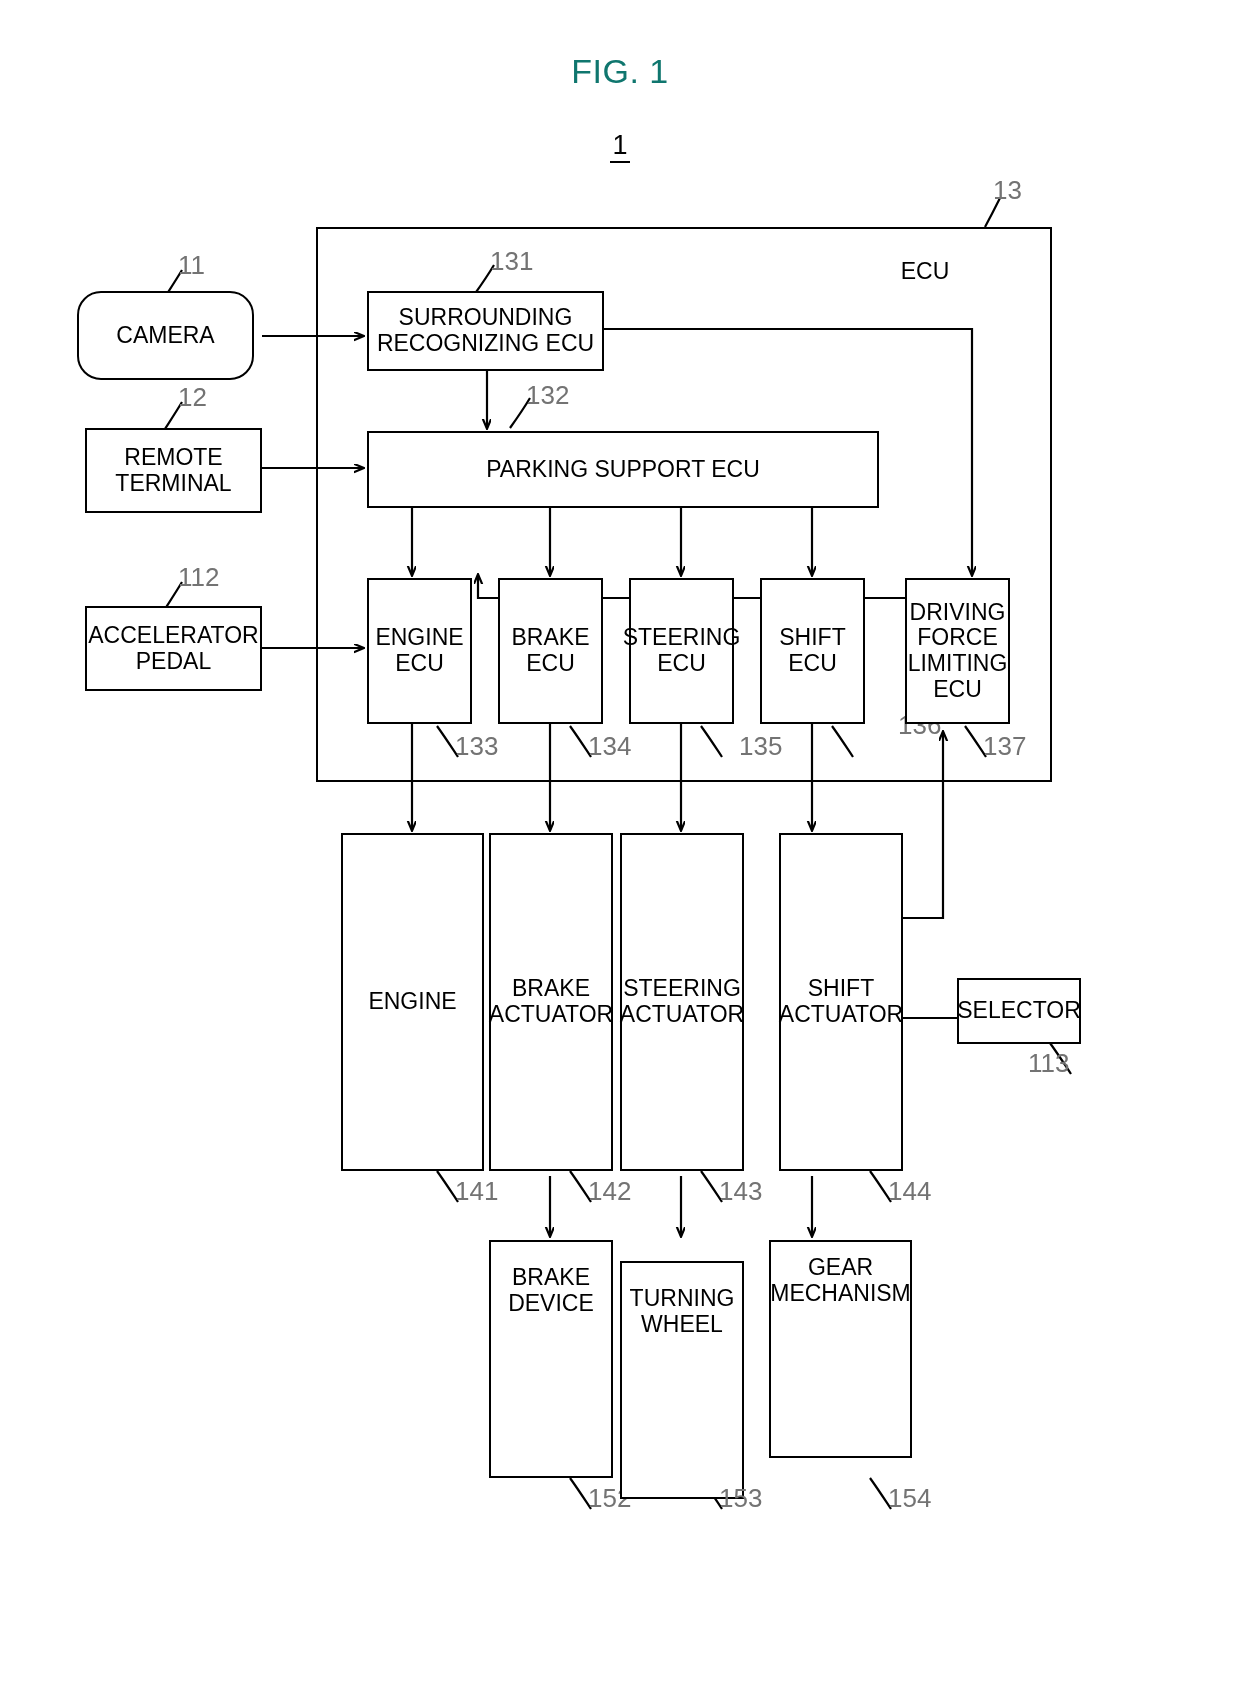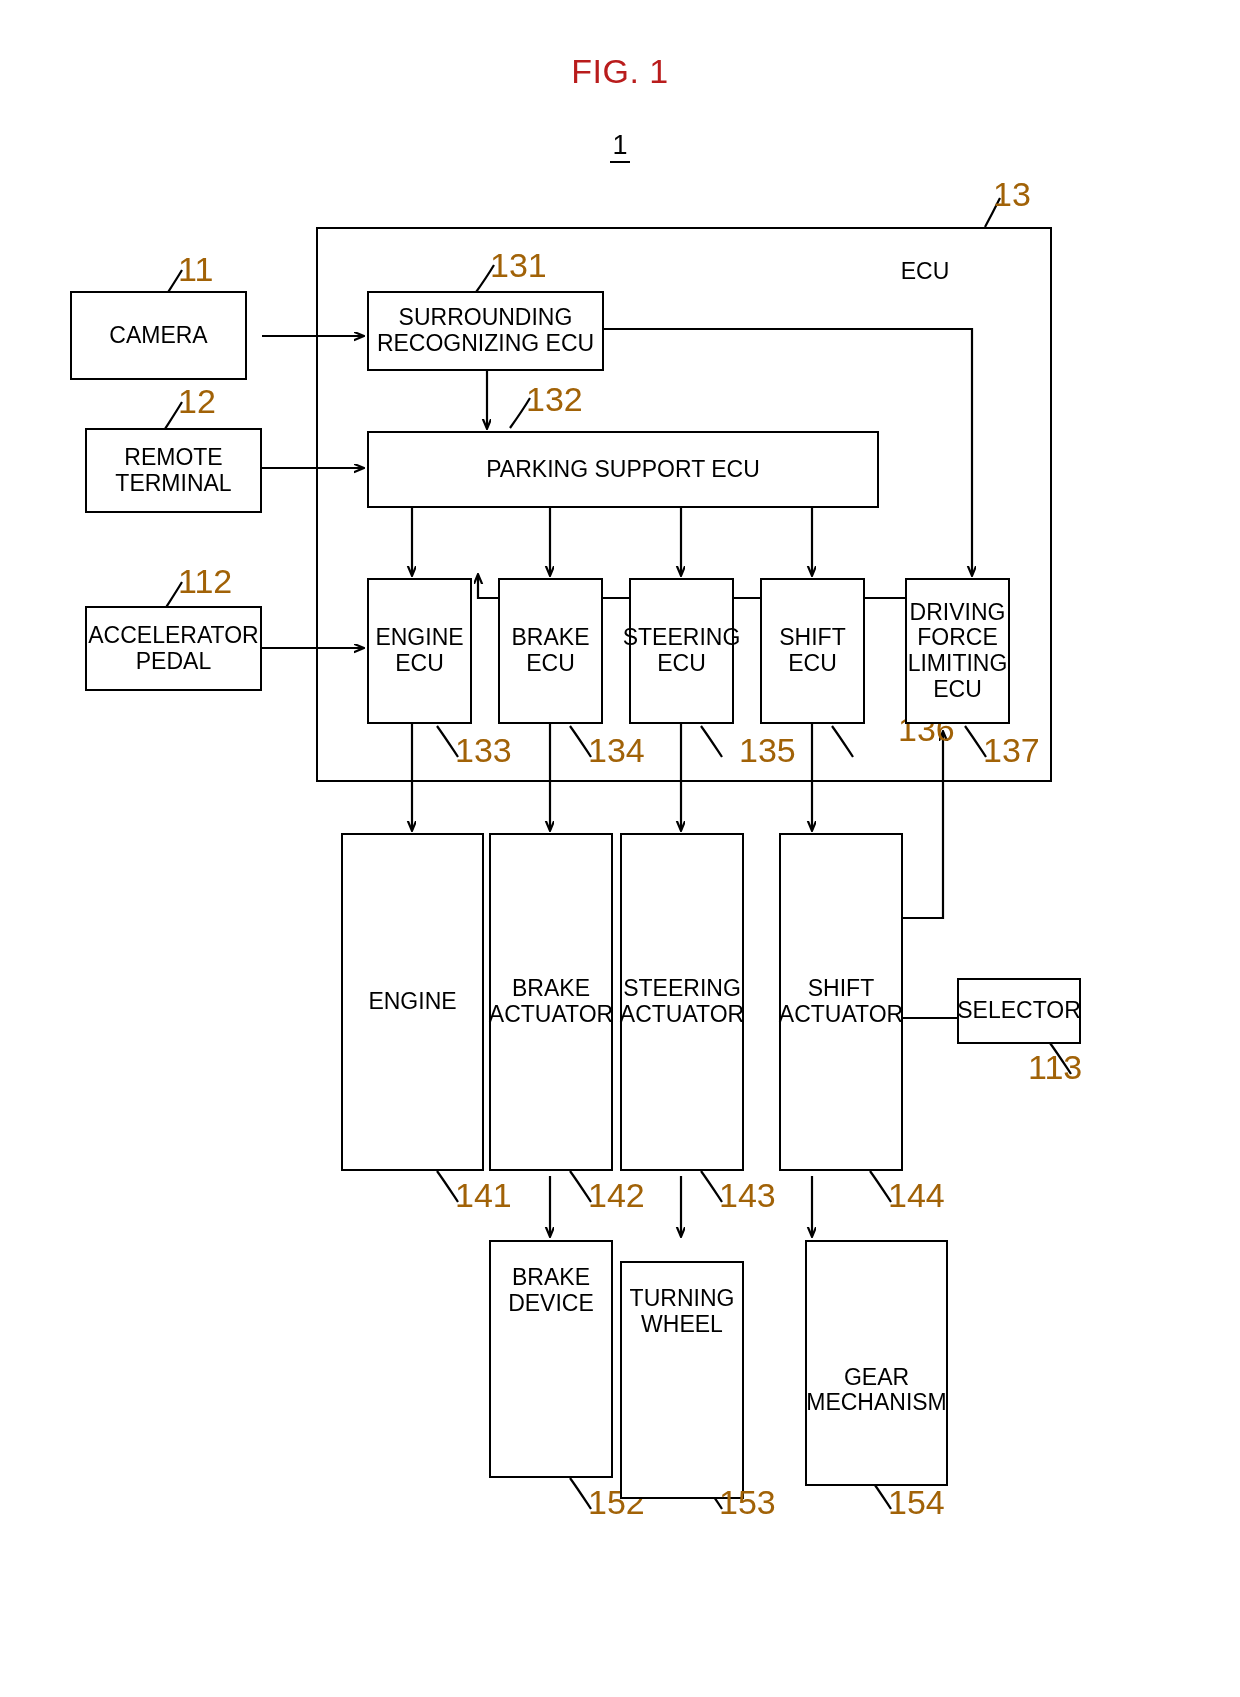--- a/index.html
+++ b/index.html
@@ -21,21 +21,21 @@
     width: 1240px;
     height: 1697px;
   }
   .fig-title {
     position: absolute;
     left: 0; right: 0;
     top: 52px;
     text-align: center;
     font-size: 34px;
     letter-spacing: 0.5px;
-    color: #b91c1c;
+    color: #0f766e;
   }
   .sys-num {
     position: absolute;
     left: 0; right: 0;
     top: 130px;
     text-align: center;
     font-size: 27px;
     color: #000;
   }
   .sys-num span {
@@ -67,22 +67,22 @@
   }
   .free-text {
     position: absolute;
     color: #000;
     font-size: 23px;
     white-space: pre-line;
     text-align: center;
   }
   .ref {
     position: absolute;
-    color: #a16207;
-    font-size: 34px;
+    color: #737373;
+    font-size: 26px;
     white-space: nowrap;
   }
   .tall .lbl { font-size: 23px; }
 </style>
 </head>
 <body>
 
 <div id="page">
 
   <div class="fig-title">FIG. 1</div>
@@ -150,21 +150,21 @@
       <path d="M570,1478 C580,1492 585,1500 591,1509"></path>
       <path d="M701,1478 C711,1492 716,1500 722,1509"></path>
       <path d="M870,1478 C880,1492 885,1500 891,1509"></path>
     </g>
   </svg>
 
   <div class="outer" style="left:316px; top:227px; width:736px; height:555px;"></div>
   <div class="free-text" style="left:860px; top:258px; width:130px;">ECU</div>
   <div class="ref" style="left:993px; top:175px;">13</div>
 
-  <div class="box" style="left:70px; top:291px; width:177px; height:89px;">
+  <div class="box" style="left:77px; top:291px; width:177px; height:89px;border-radius:24px;">
     <span class="lbl">CAMERA</span>
   </div>
   <div class="ref" style="left:178px; top:250px;">11</div>
 
   <div class="box" style="left:85px; top:428px; width:177px; height:85px;">
     <span class="lbl">REMOTE
 TERMINAL</span>
   </div>
   <div class="ref" style="left:178px; top:382px;">12</div>
 
@@ -250,19 +250,19 @@
 DEVICE</span>
   </div>
   <div class="ref" style="left:588px; top:1483px;">152</div>
 
   <div class="box tall" style="left:620px; top:1240px; width:124px; height:238px;margin-top:21px;">
     <span class="lbl" style="position:relative; top:-68px;">TURNING
 WHEEL</span>
   </div>
   <div class="ref" style="left:719px; top:1483px;">153</div>
 
-  <div class="box tall" style="left:805px; top:1240px; width:143px; height:246px;align-items:flex-end;">
+  <div class="box tall" style="left:769px; top:1240px; width:143px; height:218px;">
     <span class="lbl" style="position:relative; top:-68px;">GEAR
 MECHANISM</span>
   </div>
   <div class="ref" style="left:888px; top:1483px;">154</div>
 
 </div>
 
 </body></html>

